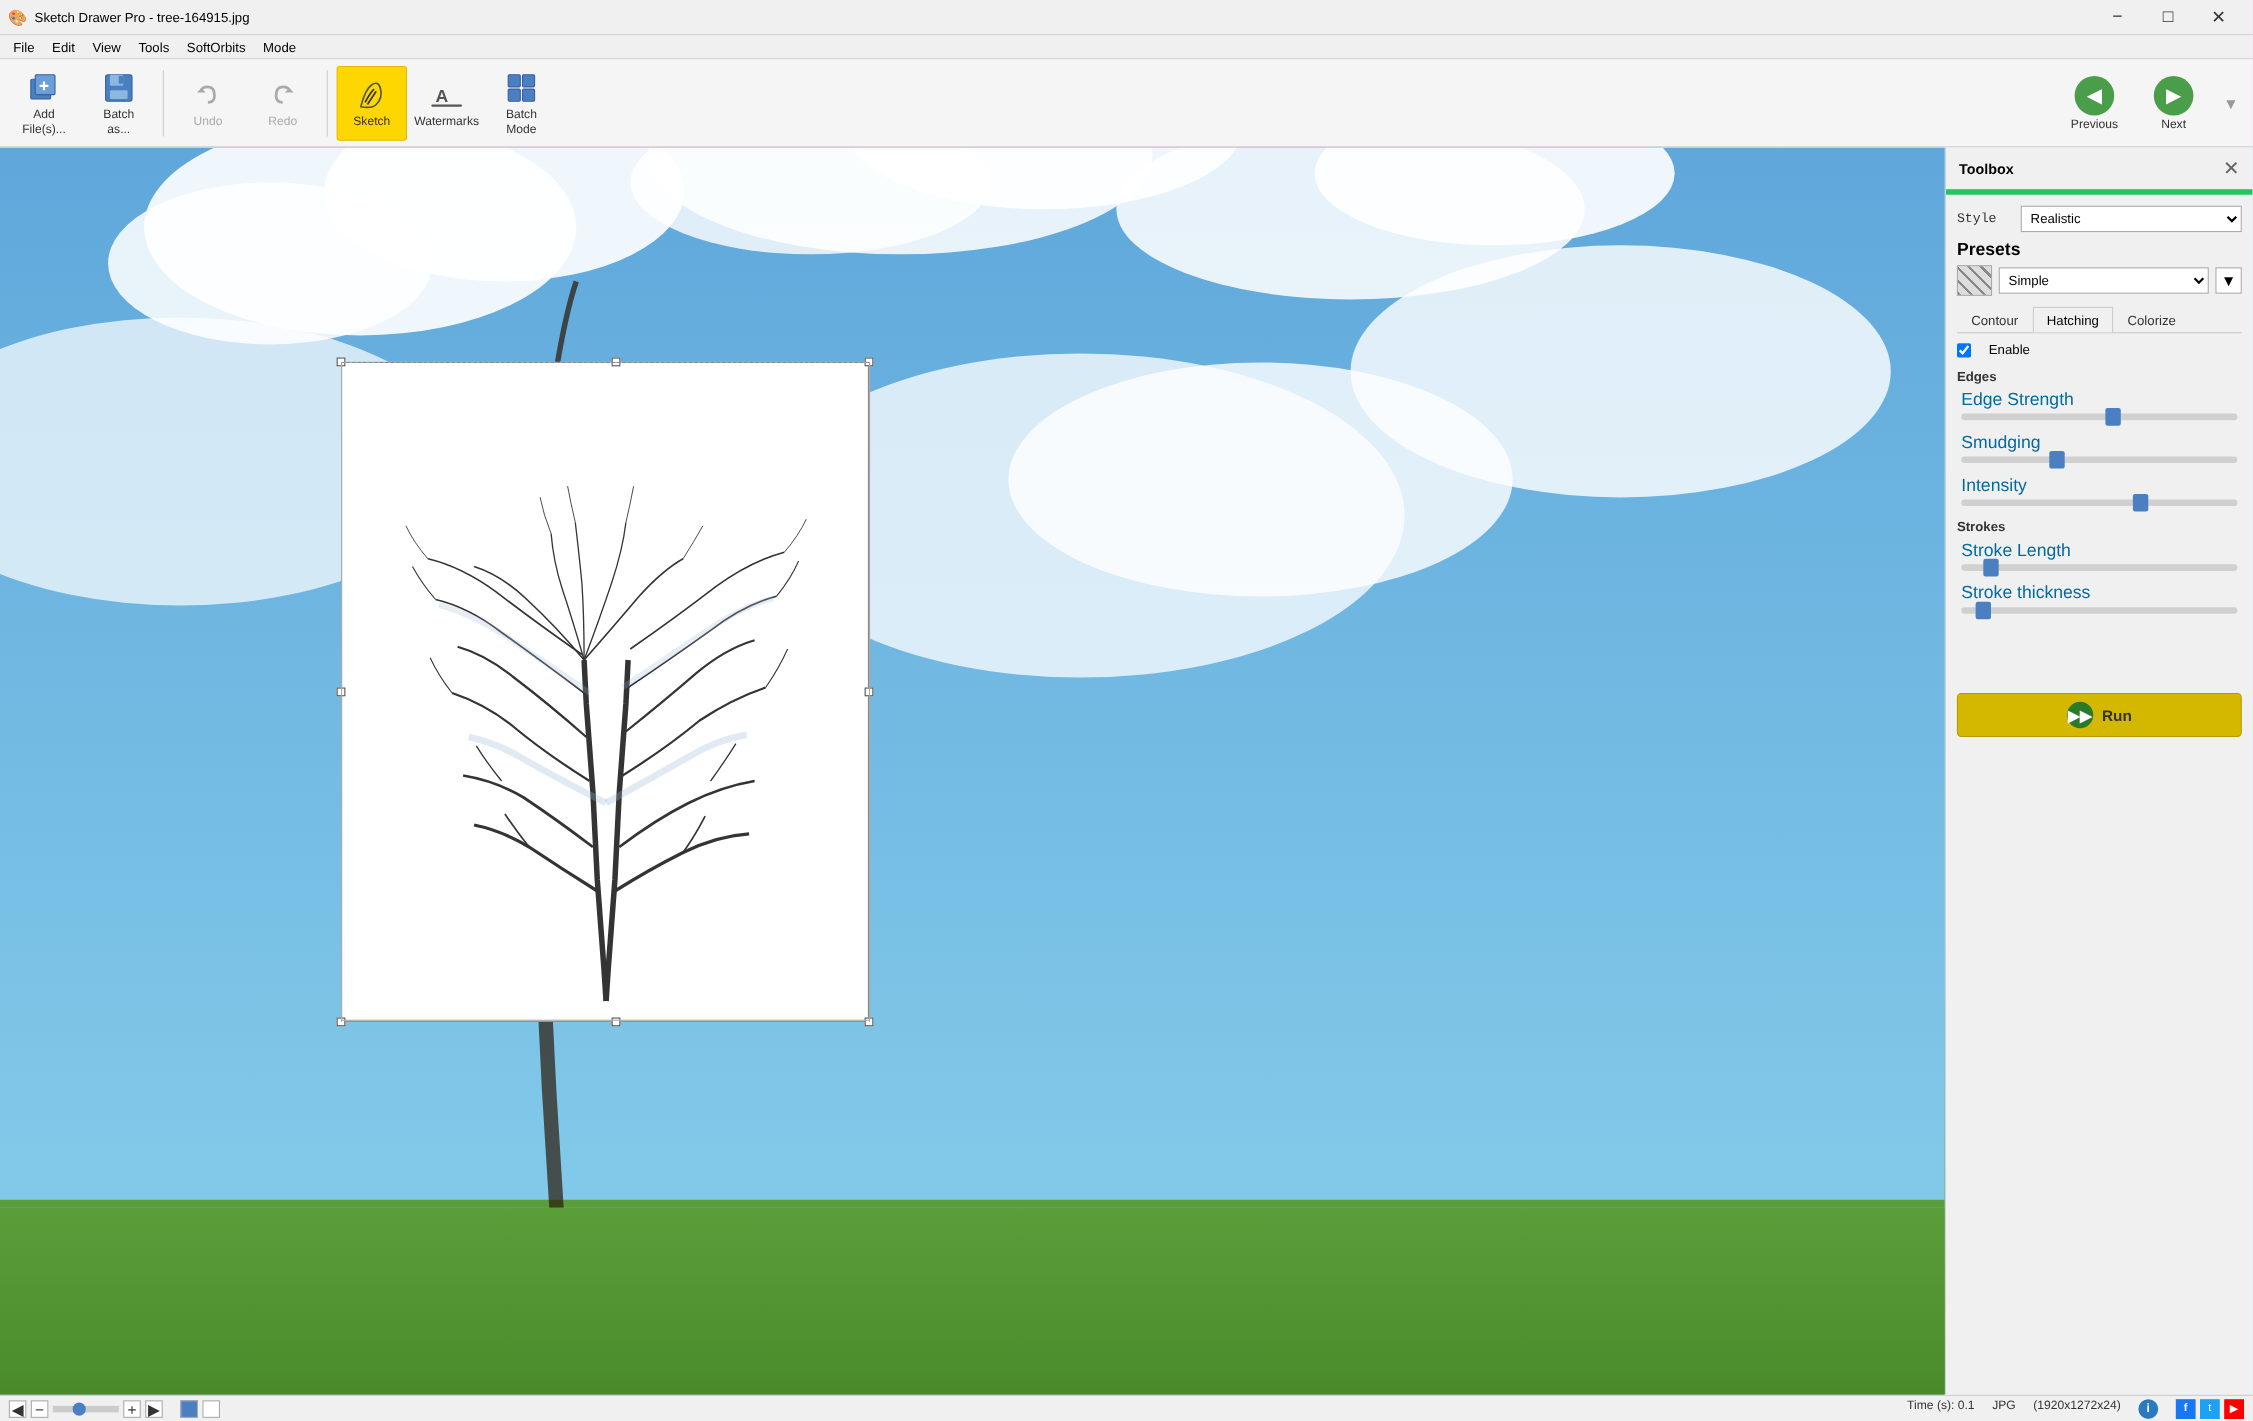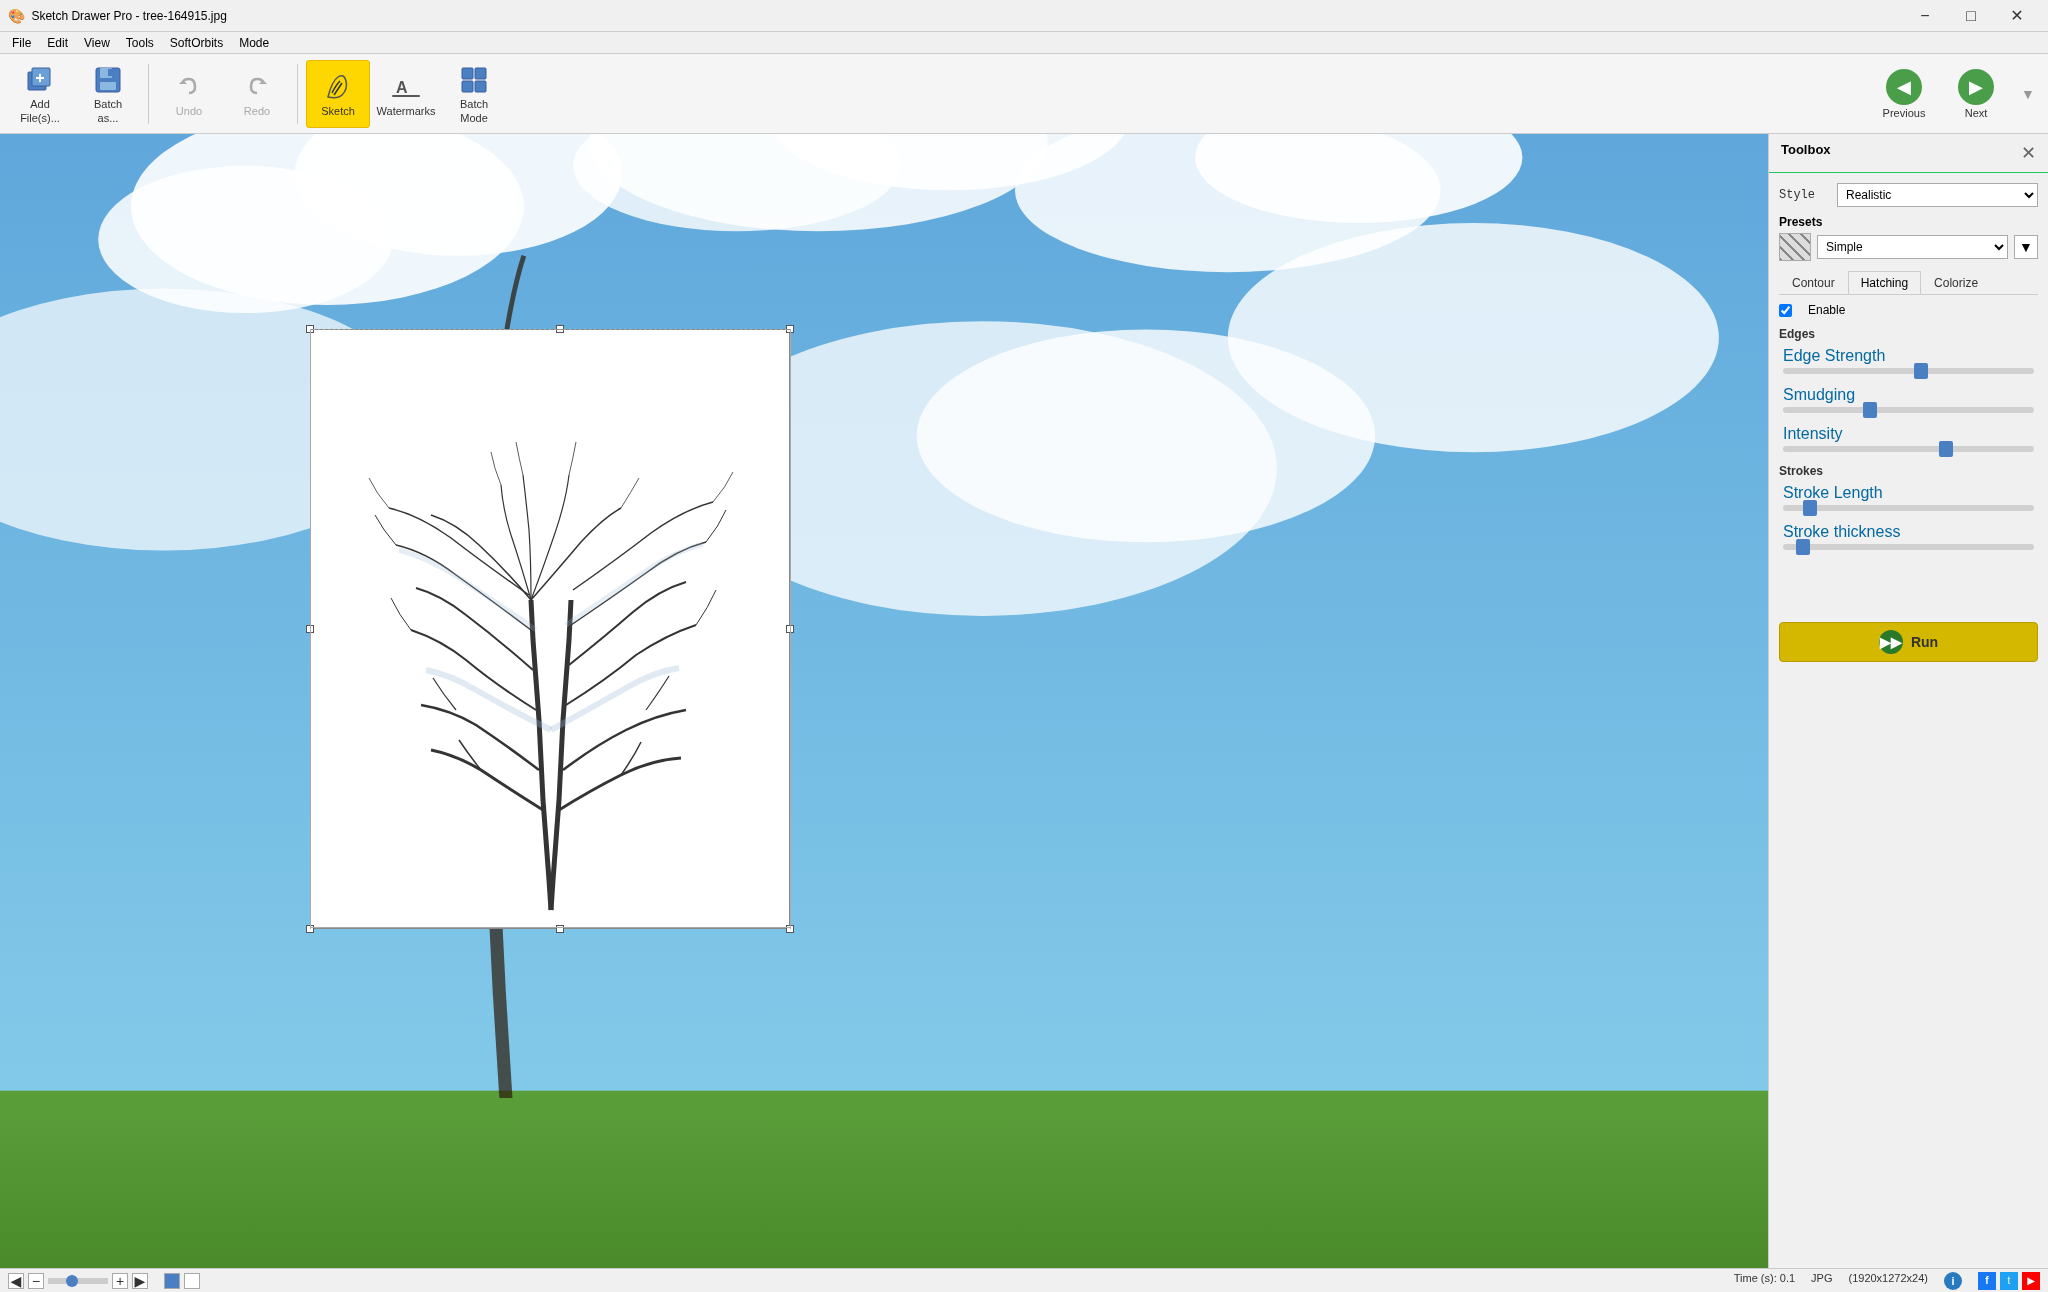--- a/index.html
+++ b/index.html
@@ -128,22 +128,23 @@
       width: 280px;
       background: #f0f0f0;
       border-left: 1px solid #ccc;
       display: flex;
       flex-direction: column;
       overflow-y: auto;
     }
     .toolbox-header {
       display: flex;
       justify-content: space-between;
+      align-items: center;
       padding: 8px 12px;
-      border-bottom: 1px solid #22c55e;
+      border-bottom: 5px solid #22c55e;
     }
     .toolbox-title { font-weight: bold; font-size: 13px; }
     .toolbox-close {
       cursor: pointer; font-size: 18px; color: #666; border: none; background: none;
     }
     .toolbox-content { padding: 10px; }
 
     .form-row {
       display: flex;
       align-items: center;
@@ -520,21 +521,21 @@
         <select class="form-select">
           <option>Realistic</option>
           <option>Simple</option>
           <option>Cartoon</option>
           <option>Pencil</option>
         </select>
       </div>
 
       <div style="margin-bottom:10px;">
         <div style="display:flex;align-items:center;margin-bottom:4px;gap:6px;">
-          <span style="font-size:12px;font-weight:bold;">Presets</span>
+          <span style="font-size:16px;font-weight:bold;">Presets</span>
         </div>
         <div style="display:flex;align-items:center;gap:6px;">
           <div style="width:32px;height:28px;background:repeating-linear-gradient(45deg,#888,#888 2px,#ddd 2px,#ddd 8px);border:1px solid #aaa;"></div>
           <select class="form-select" style="flex:1;">
             <option>Simple</option>
             <option>Detailed</option>
             <option>Dark</option>
           </select>
           <div style="width:24px;height:24px;border:1px solid #aaa;background:white;display:flex;align-items:center;justify-content:center;cursor:pointer;font-size:14px;">▼</div>
         </div>

